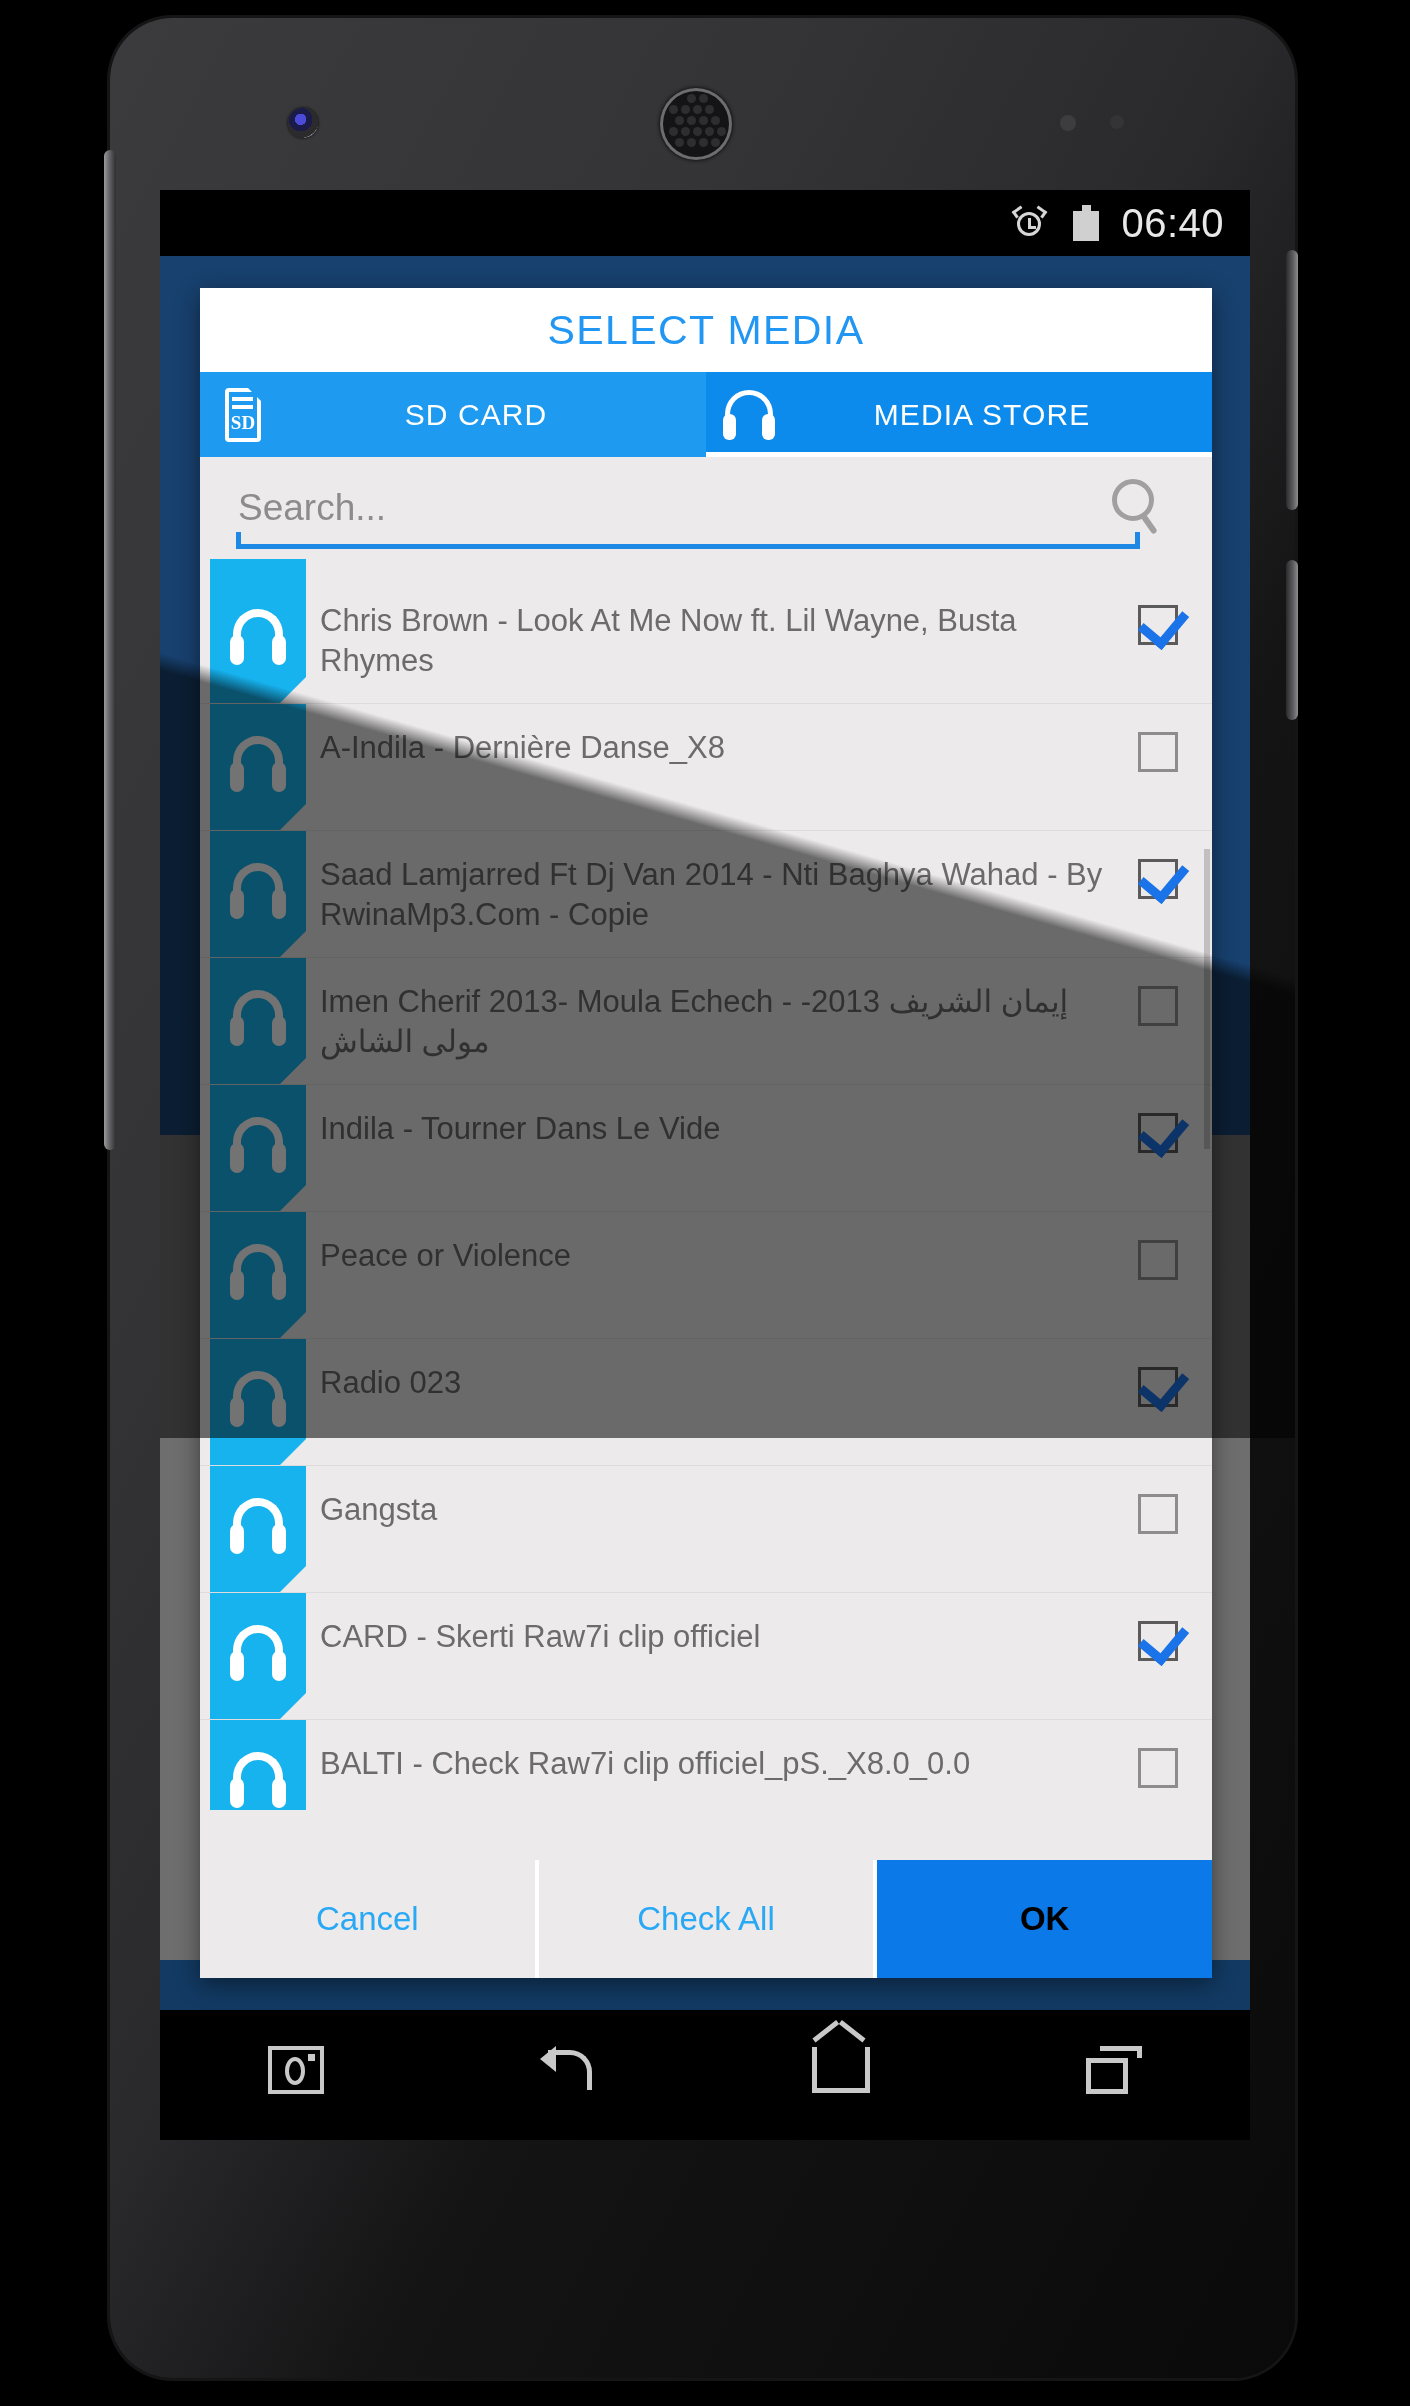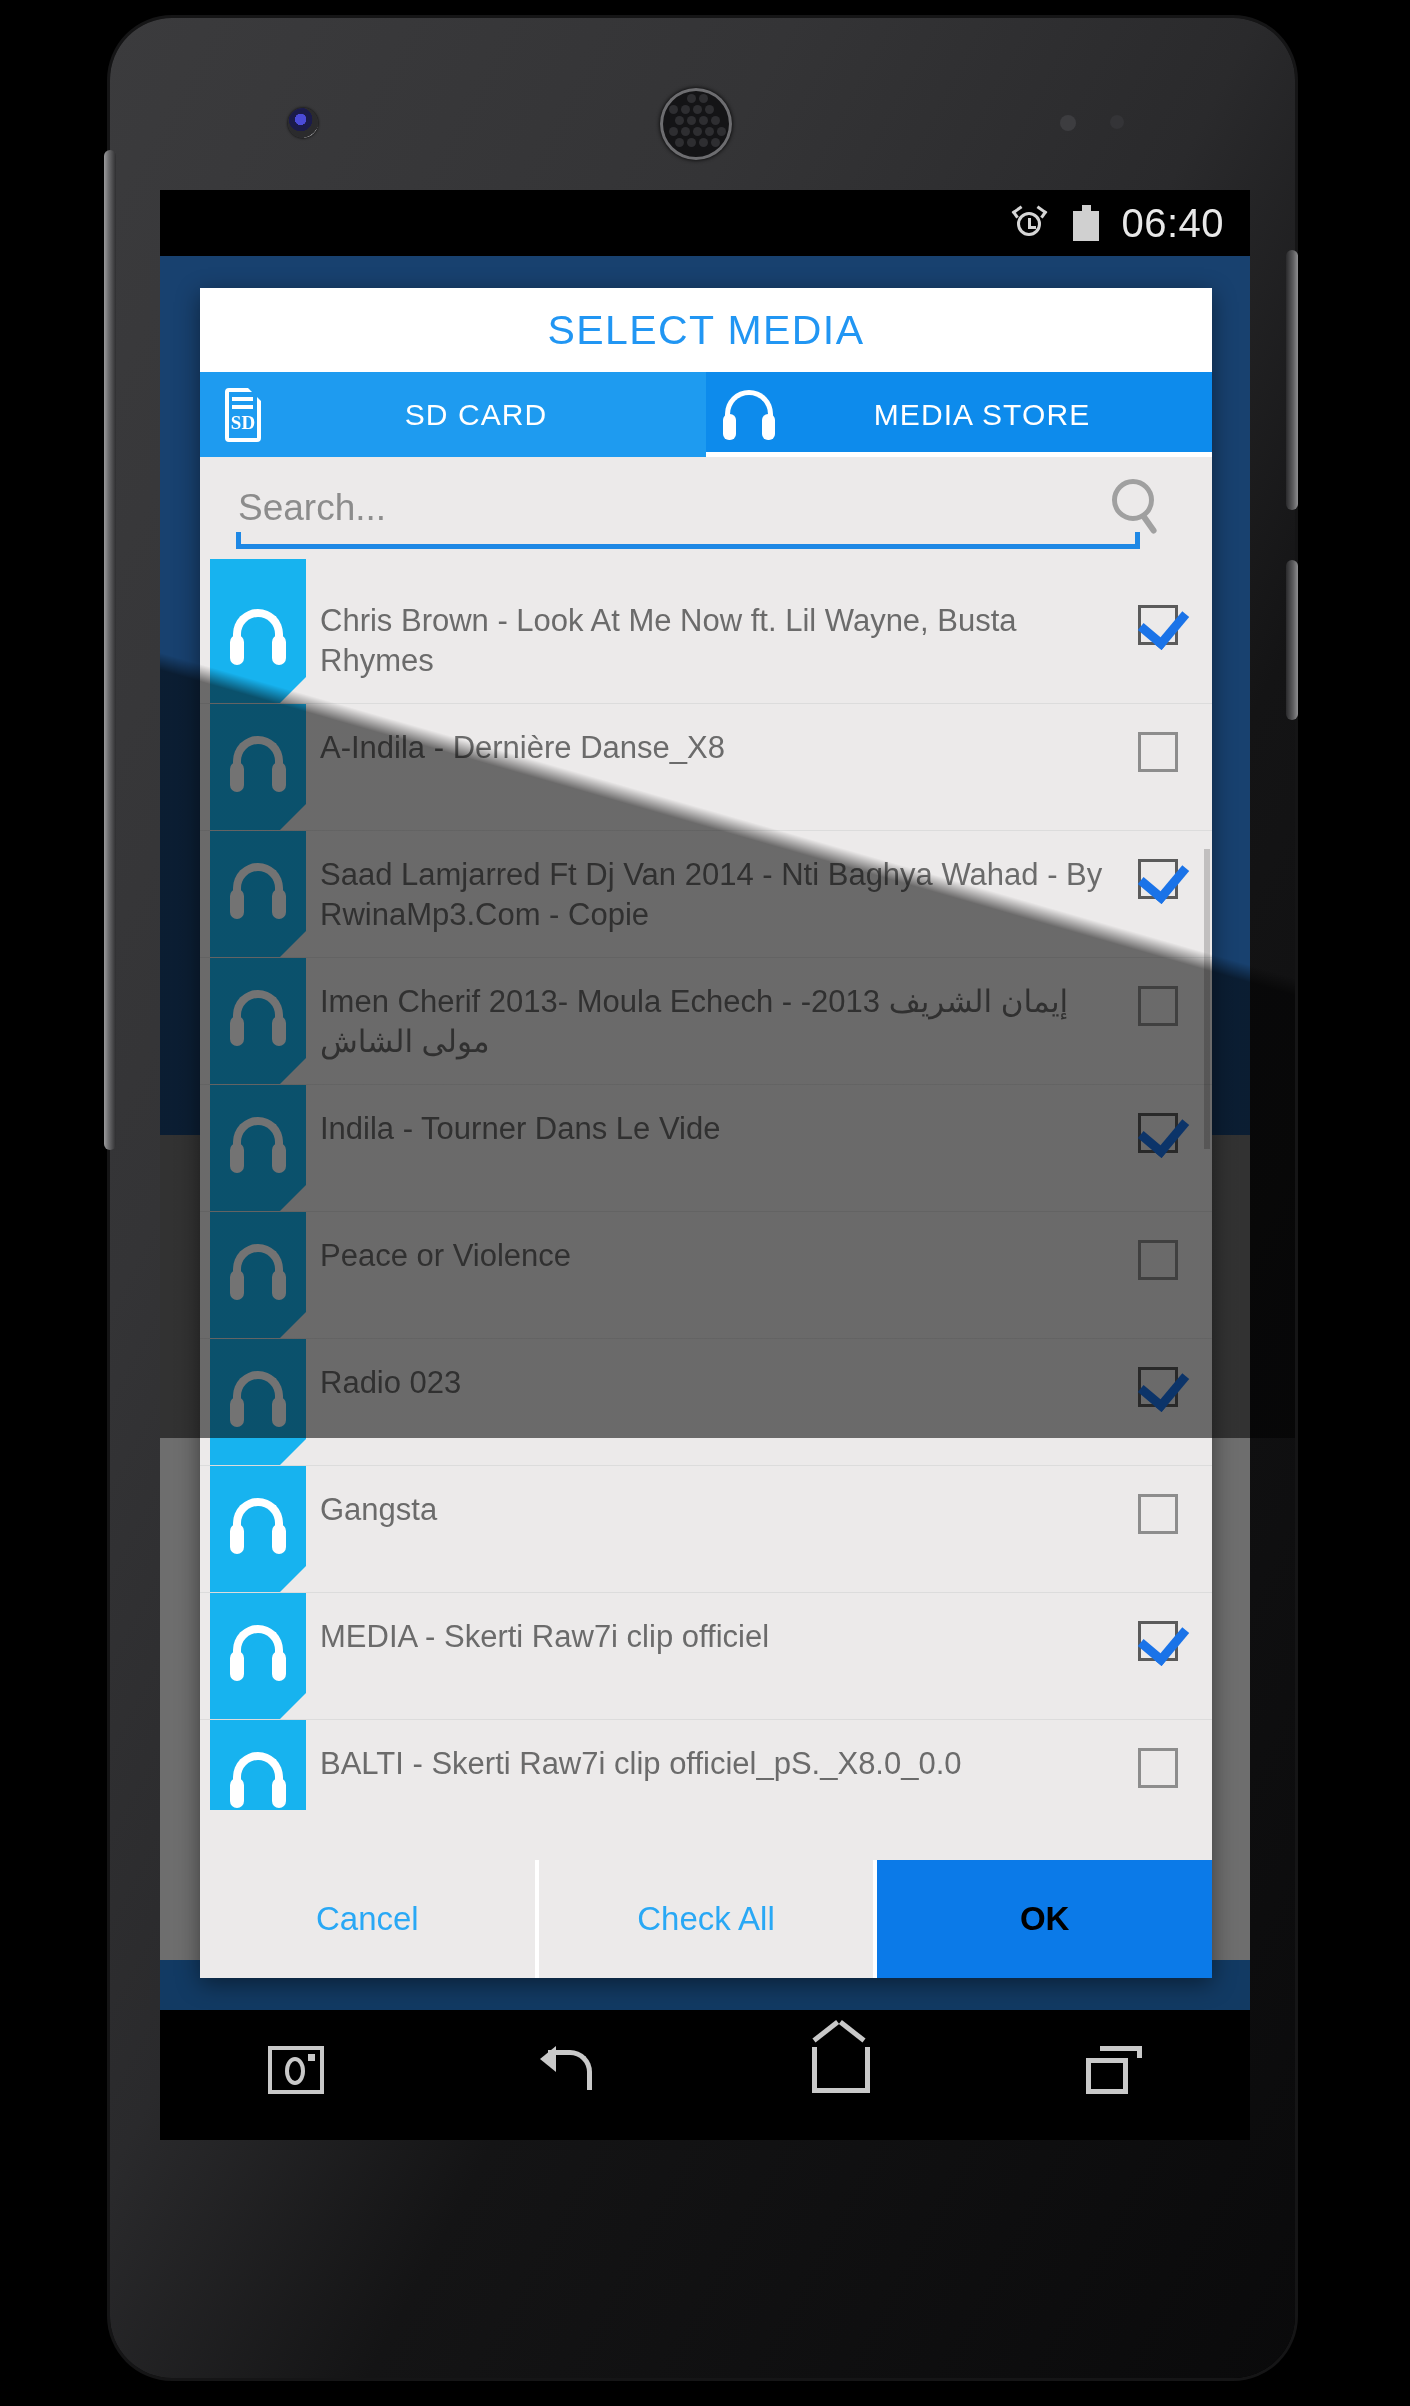--- a/index.html
+++ b/index.html
@@ -400,35 +400,35 @@
           <div class="thumb">
             <div class="tag">
               <div class="hp">
                 <div class="band"></div>
                 <div class="cupl"></div>
                 <div class="cupr"></div>
                 <div class="arrow"></div>
               </div>
             </div>
           </div>
-          <div class="rowtext">MEDIA - Skerti Raw7i clip officiel</div>
+          <div class="rowtext">CARD - Skerti Raw7i clip officiel</div>
           <div class="cb checked"></div>
         </div>
         <div class="row">
           <div class="thumb">
             <div class="tag">
               <div class="hp">
                 <div class="band"></div>
                 <div class="cupl"></div>
                 <div class="cupr"></div>
                 <div class="arrow"></div>
               </div>
             </div>
           </div>
-          <div class="rowtext">BALTI - Skerti Raw7i clip officiel_pS._X8.0_0.0</div>
+          <div class="rowtext">BALTI - Check Raw7i clip officiel_pS._X8.0_0.0</div>
           <div class="cb"></div>
         </div>
         <div class="dlg-scroll"></div>
     </div>
 
     <div class="btnbar">
       <div class="btn cancel">Cancel</div>
       <div class="btn checkall">Check All</div>
       <div class="btn ok">OK</div>
     </div>

